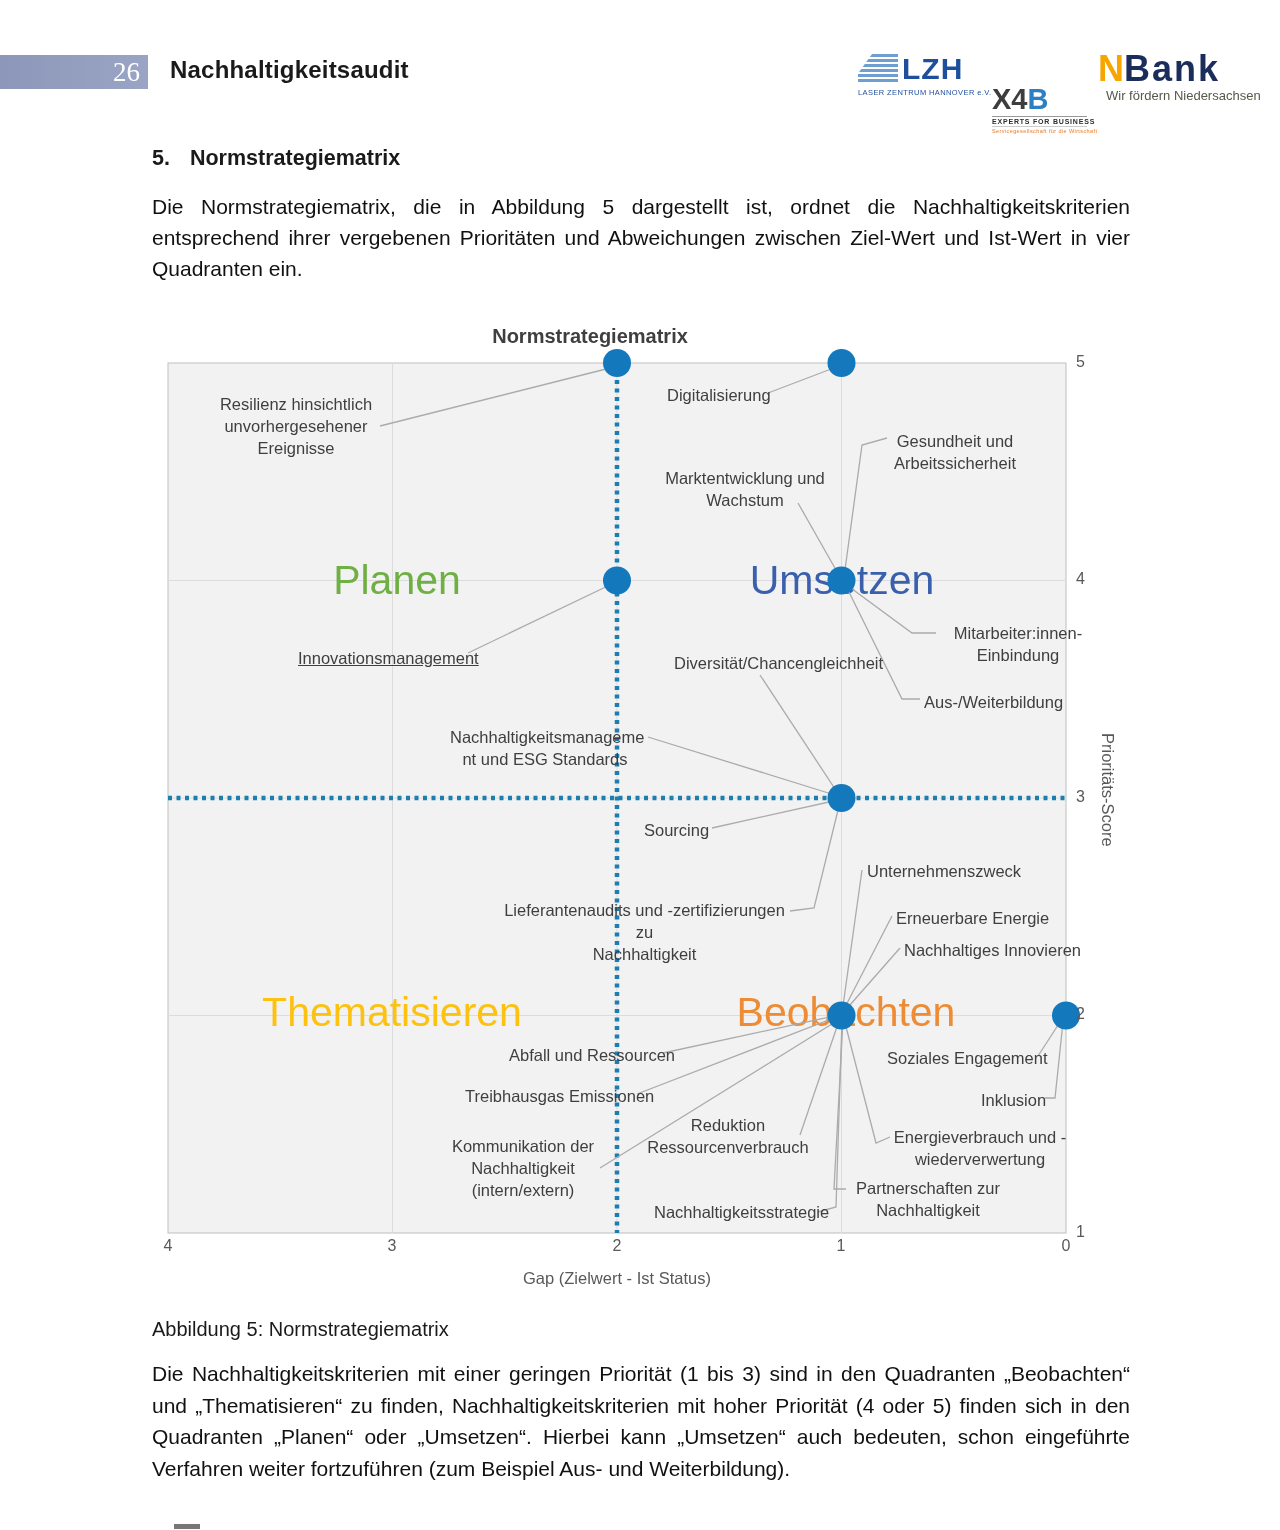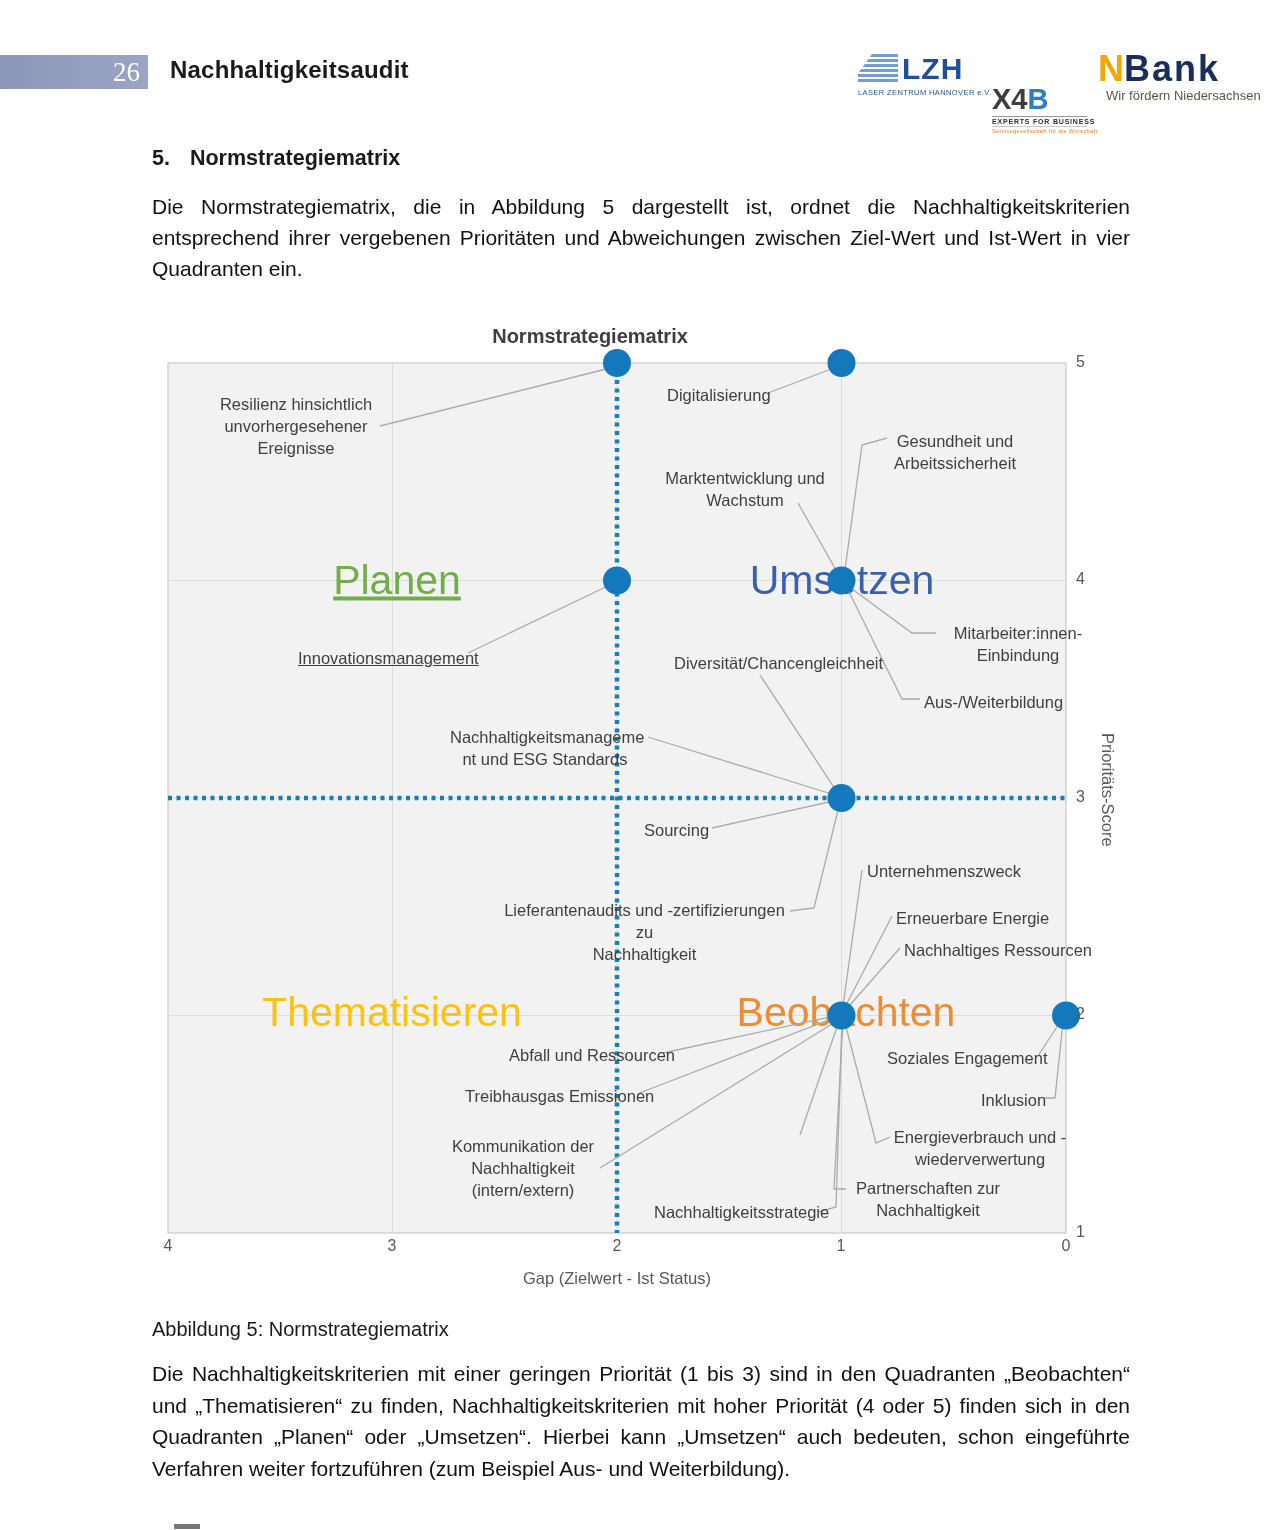--- a/index.html
+++ b/index.html
@@ -34,21 +34,21 @@
   #section-heading .hnum{display:inline-block;margin-right:20px;}
   .para{width:978px;font-size:21px;line-height:31px;text-align:justify;color:#111;}
   #intro-paragraph{left:152px;top:191px;}
   #figure-caption{left:152px;top:1318px;font-size:20px;}
   #closing-paragraph{left:152px;top:1358px;line-height:31.5px;}
   #bottom-sliver{left:174px;top:1524px;width:26px;height:5px;background:#4a4a4a;opacity:.75;}
   
   #chart{left:150px;top:323px;width:990px;height:975px;}
   #chart-title{left:0;top:2px;width:880px;text-align:center;font-size:20px;font-weight:bold;color:#3f3f3f;}
   .qlabel{transform:translate(-50%,-50%);font-size:41px;white-space:nowrap;}
-  #q-planen{left:247px;top:257px;color:#6faf44;text-decoration:underline;}
+  #q-planen{left:247px;top:257px;color:#6faf44;}
   #q-umsetzen{left:692px;top:257px;color:#3a5fad;}
   #q-thematisieren{left:242px;top:689px;color:#fdc110;}
   #q-beobachten{left:696px;top:689px;color:#ee8c35;}
   .anno{font-size:16.5px;line-height:22px;color:#3f3f3f;white-space:pre-line;}
   .anno.c{text-align:center;}
   .tick{font-size:16px;color:#595959;}
   .xtick{top:914px;width:40px;margin-left:-20px;text-align:center;}
   .ytick{left:926px;width:30px;margin-top:-10px;}
   #x-axis-title{left:18px;top:946px;width:898px;text-align:center;font-size:16.5px;color:#595959;}
   #y-axis-title{left:948px;top:410px;writing-mode:vertical-rl;font-size:16.5px;color:#595959;}
@@ -157,23 +157,25 @@
 Einbindung</div>
     <div class="abs anno" style="left:774px;top:368px;">Aus-/Weiterbildung</div>
     <div class="abs anno" style="left:524px;top:329px;">Diversität/Chancengleichheit</div>
     <div class="abs anno c" style="left:300px;top:403px;width:190px;">Nachhaltigkeitsmanageme
 nt und ESG Standards</div>
     <div class="abs anno" style="left:494px;top:496px;">Sourcing</div>
     <div class="abs anno c" style="left:352px;top:576px;width:285px;">Lieferantenaudits und -zertifizierungen zu
 Nachhaltigkeit</div>
     <div class="abs anno" style="left:717px;top:537px;">Unternehmenszweck</div>
     <div class="abs anno" style="left:746px;top:584px;">Erneuerbare Energie</div>
-    <div class="abs anno" style="left:754px;top:616px;">Nachhaltiges Ressourcen</div>
+    <div class="abs anno" style="left:754px;top:616px;">Nachhaltiges Innovieren</div>
     <div class="abs anno" style="left:359px;top:721px;">Abfall und Ressourcen</div>
     <div class="abs anno" style="left:315px;top:762px;">Treibhausgas Emissionen</div>
+    <div class="abs anno c" style="left:488px;top:791px;width:180px;">Reduktion
+Ressourcenverbrauch</div>
     <div class="abs anno c" style="left:288px;top:812px;width:170px;">Kommunikation der
 Nachhaltigkeit
 (intern/extern)</div>
     <div class="abs anno" style="left:504px;top:878px;">Nachhaltigkeitsstrategie</div>
     <div class="abs anno c" style="left:742px;top:803px;width:176px;">Energieverbrauch und -
 wiederverwertung</div>
     <div class="abs anno c" style="left:698px;top:854px;width:160px;">Partnerschaften zur
 Nachhaltigkeit</div>
     <div class="abs anno" style="left:737px;top:724px;">Soziales Engagement</div>
     <div class="abs anno" style="left:831px;top:766px;">Inklusion</div>

